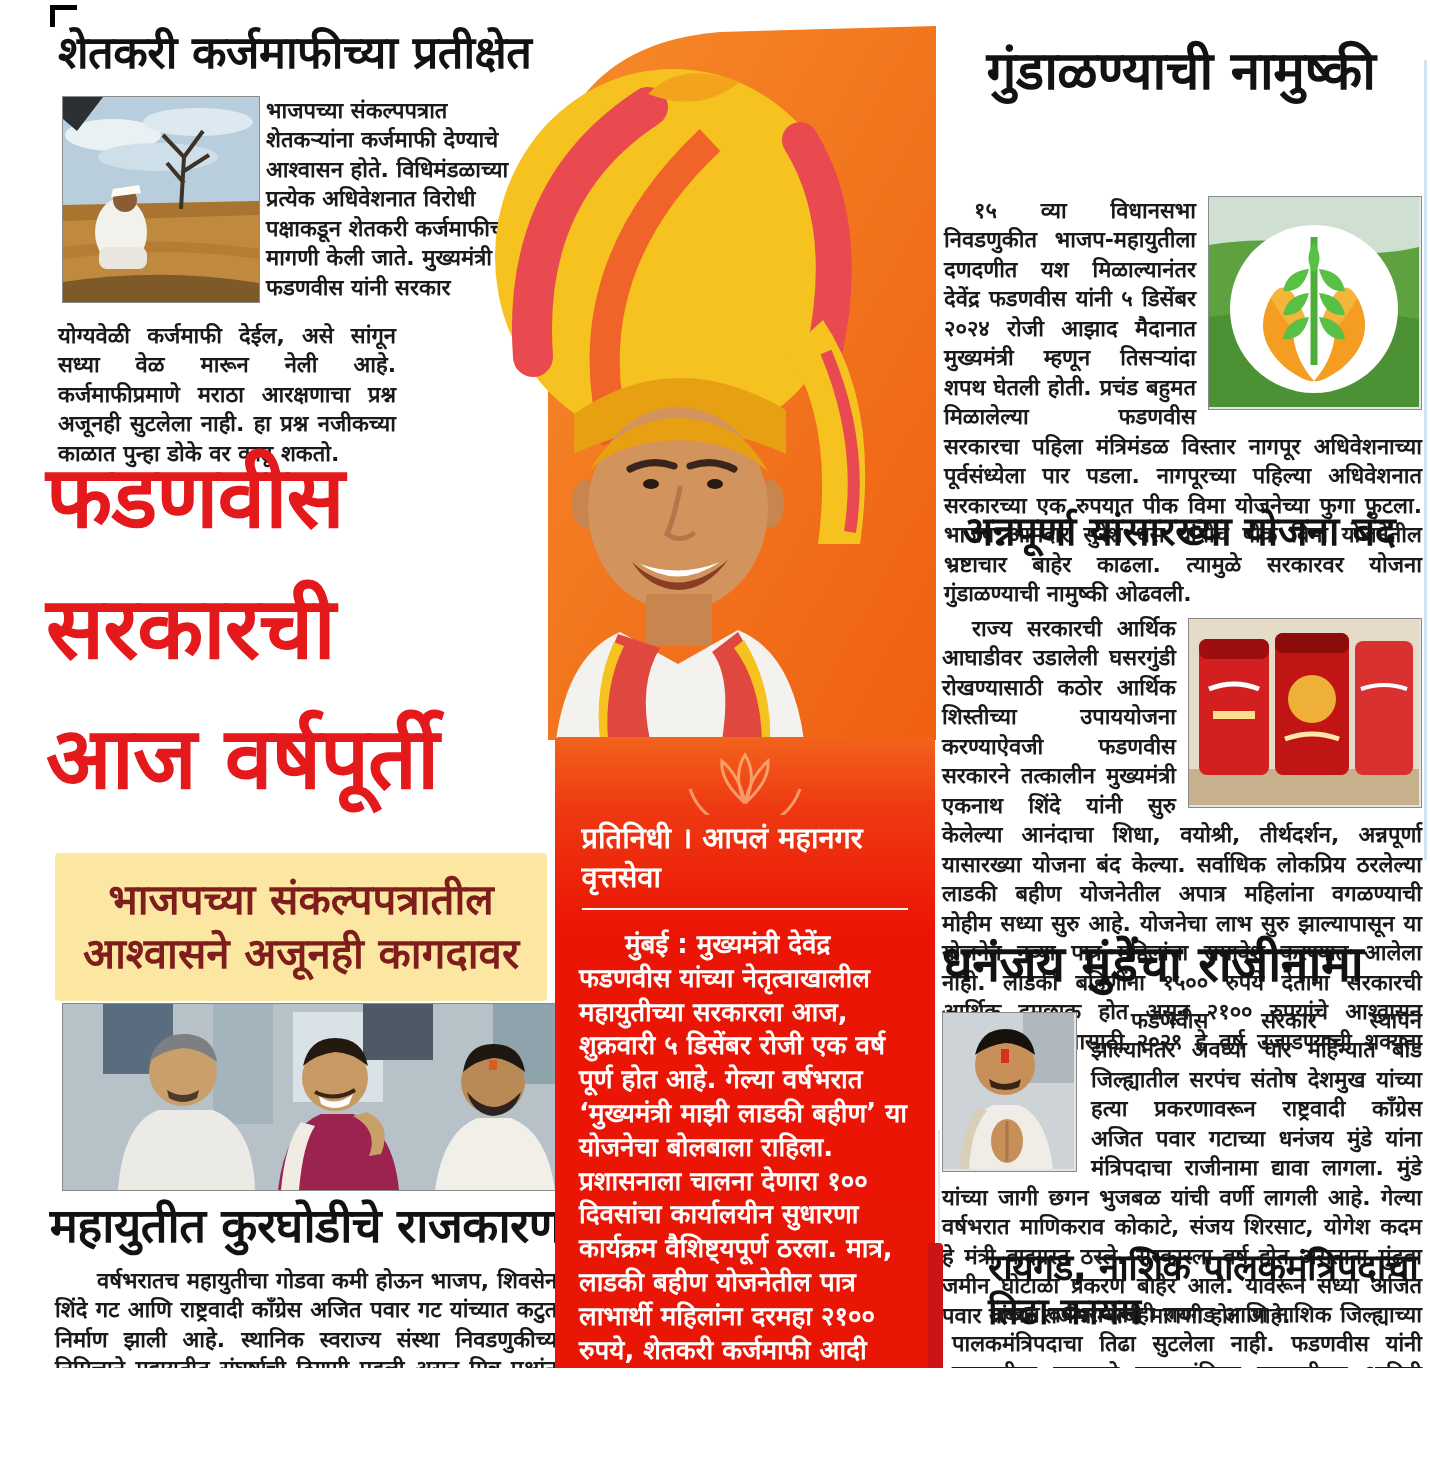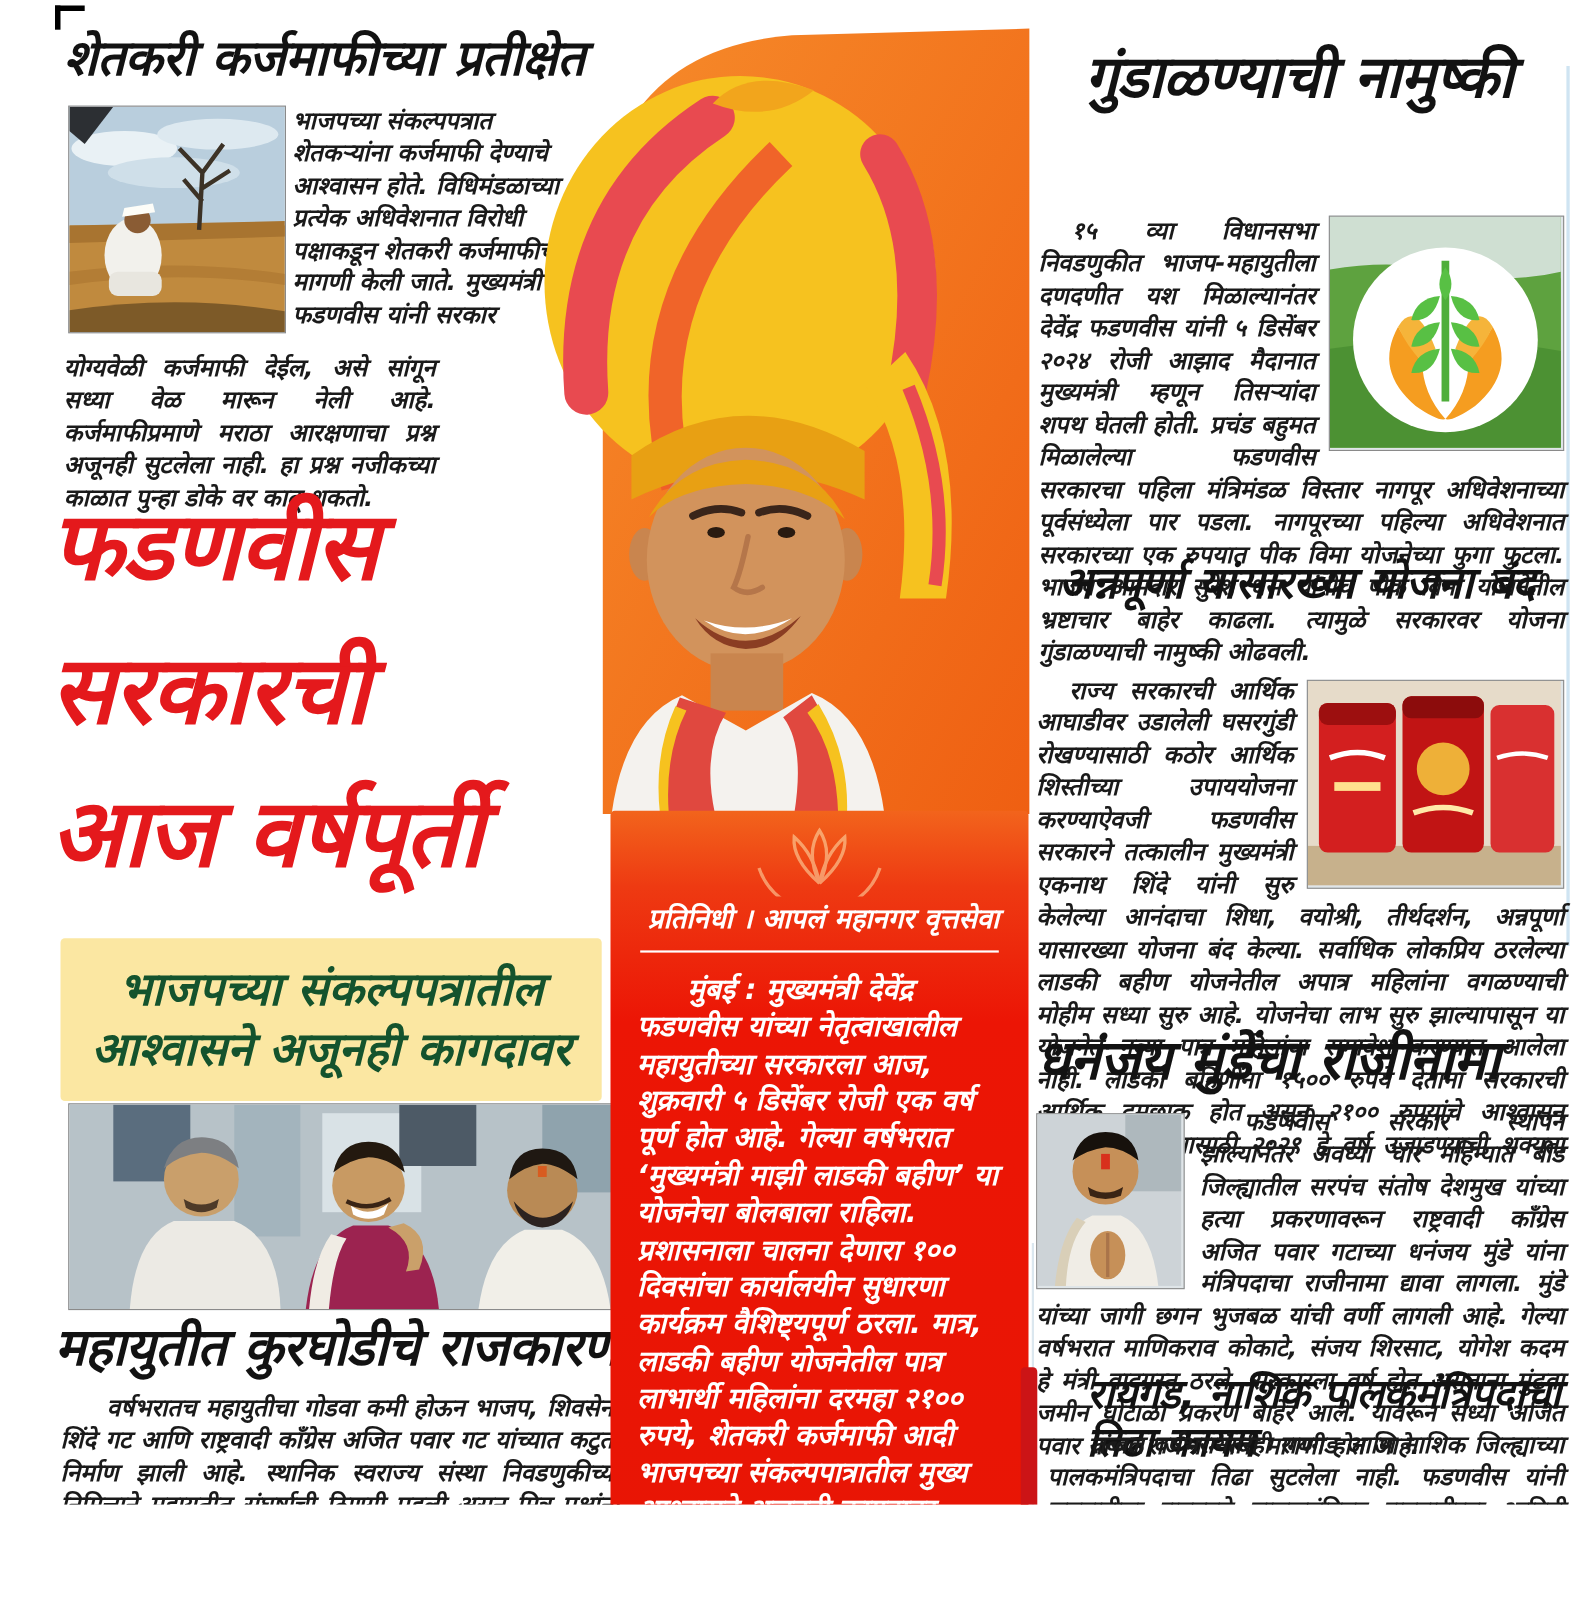--- a/index.html
+++ b/index.html
@@ -1,49 +1,49 @@
 <!DOCTYPE html>
 <html><head>
 <meta charset="utf-8">
 <style>
   html,body{margin:0;padding:0;background:#ffffff;}
   #canvas{
     position:relative;width:1430px;height:1368px;background:#ffffff;
-    font-family:"DejaVu Sans","Liberation Sans",sans-serif;color:#111;overflow:hidden;font-style:italic;
+    font-family:"DejaVu Sans","Liberation Sans",sans-serif;color:#111;overflow:hidden;
   }
   .abs{position:absolute;}
   .hl{font-weight:800;color:#121212;line-height:1.12;letter-spacing:-0.5px;}
   .body-text{font-weight:600;color:#1a1a1a;font-size:22px;line-height:1.34;text-align:justify;}
   .photo-frame{border:1px solid #8a8a8a;overflow:hidden;background:#dfe5e8;}
   svg{display:block;}
 
   
   .farmer-headline{left:58px;top:28px;width:492px;font-size:45px;}
   .farmer-photo{left:62px;top:96px;width:196px;height:205px;}
   .farmer-para1{left:266px;top:96px;width:272px;text-align:left;}
   .farmer-para2{left:58px;top:321px;width:338px;}
   .main-red-headline{left:46px;top:432px;width:500px;font-size:86px;font-weight:800;color:#e4191c;line-height:1.52;letter-spacing:-1px;}
   .main-red-headline span{display:block;}
   .sub-headline-box{left:55px;top:853px;width:492px;height:148px;background:#fbe7a2;border-radius:4px;
     display:flex;flex-direction:column;justify-content:center;text-align:center;}
-  .sub-headline-box .line{font-size:42px;font-weight:800;color:#14532d;line-height:1.28;}
+  .sub-headline-box .line{font-size:42px;font-weight:800;color:#7f1d1d;line-height:1.28;}
   .politicians-photo{left:62px;top:1003px;width:506px;height:186px;}
   .mahayuti-headline{left:44px;top:1200px;width:524px;font-size:47px;text-align:center;}
   .mahayuti-body{left:55px;top:1266px;width:508px;text-indent:42px;}
 
   
   .portrait-wrap{left:318px;top:22px;width:618px;height:718px;}
   .red-block{
     left:555px;top:737px;width:380px;height:688px;border-radius:4px;
     background:linear-gradient(180deg,#f2641c 0%,#ee3a12 10%,#ec1505 28%,#e81505 100%);
     overflow:hidden;
   }
   .lotus{margin:14px auto 0 auto;width:150px;height:64px;opacity:.55;}
-  .byline{margin:2px auto 0 auto;width:86%;text-align:right;color:#ffffff;
-    font-size:25px;font-weight:700;padding-bottom:13px;border-bottom:2px solid #ffffff;}
+  .byline{margin:2px auto 0 auto;width:86%;text-align:left;color:#ffffff;
+    font-size:29px;font-weight:700;padding-bottom:13px;border-bottom:2px solid #ffffff;}
   .red-article{padding:18px 24px 0 24px;color:#ffffff;font-size:26px;font-weight:700;
     line-height:1.3;text-align:left;text-indent:46px;}
 
   
   .pik-headline{left:942px;top:34px;width:478px;font-size:53px;text-align:center;line-height:1.38;}
   .pik-body{left:944px;top:196px;width:478px;}
   .pik-body .logo-float{float:right;width:212px;height:212px;margin:0 0 8px 12px;}
   .pik-body p{margin:0;text-indent:30px;}
   .ananda-headline{left:936px;top:506px;width:486px;font-size:40px;text-align:center;line-height:1.26;}
   .ananda-body{left:942px;top:614px;width:480px;}

